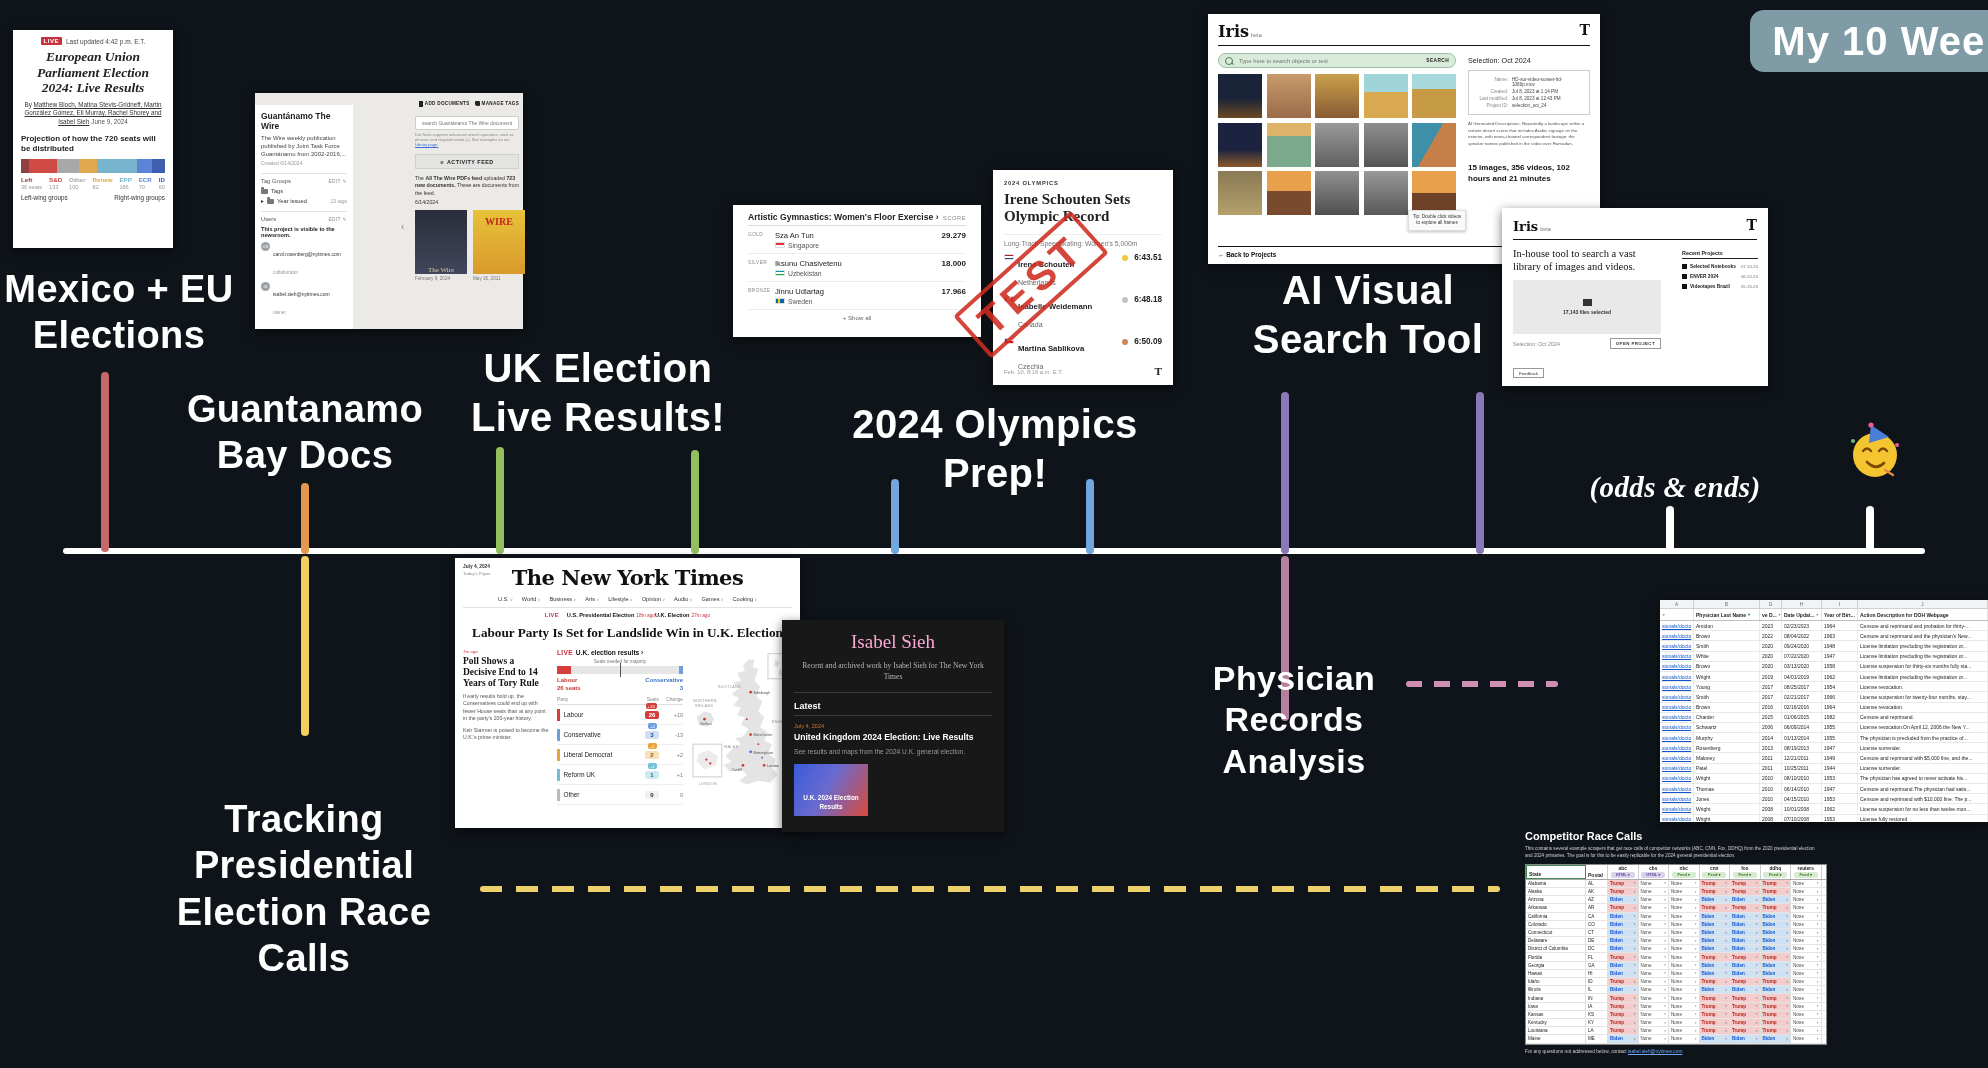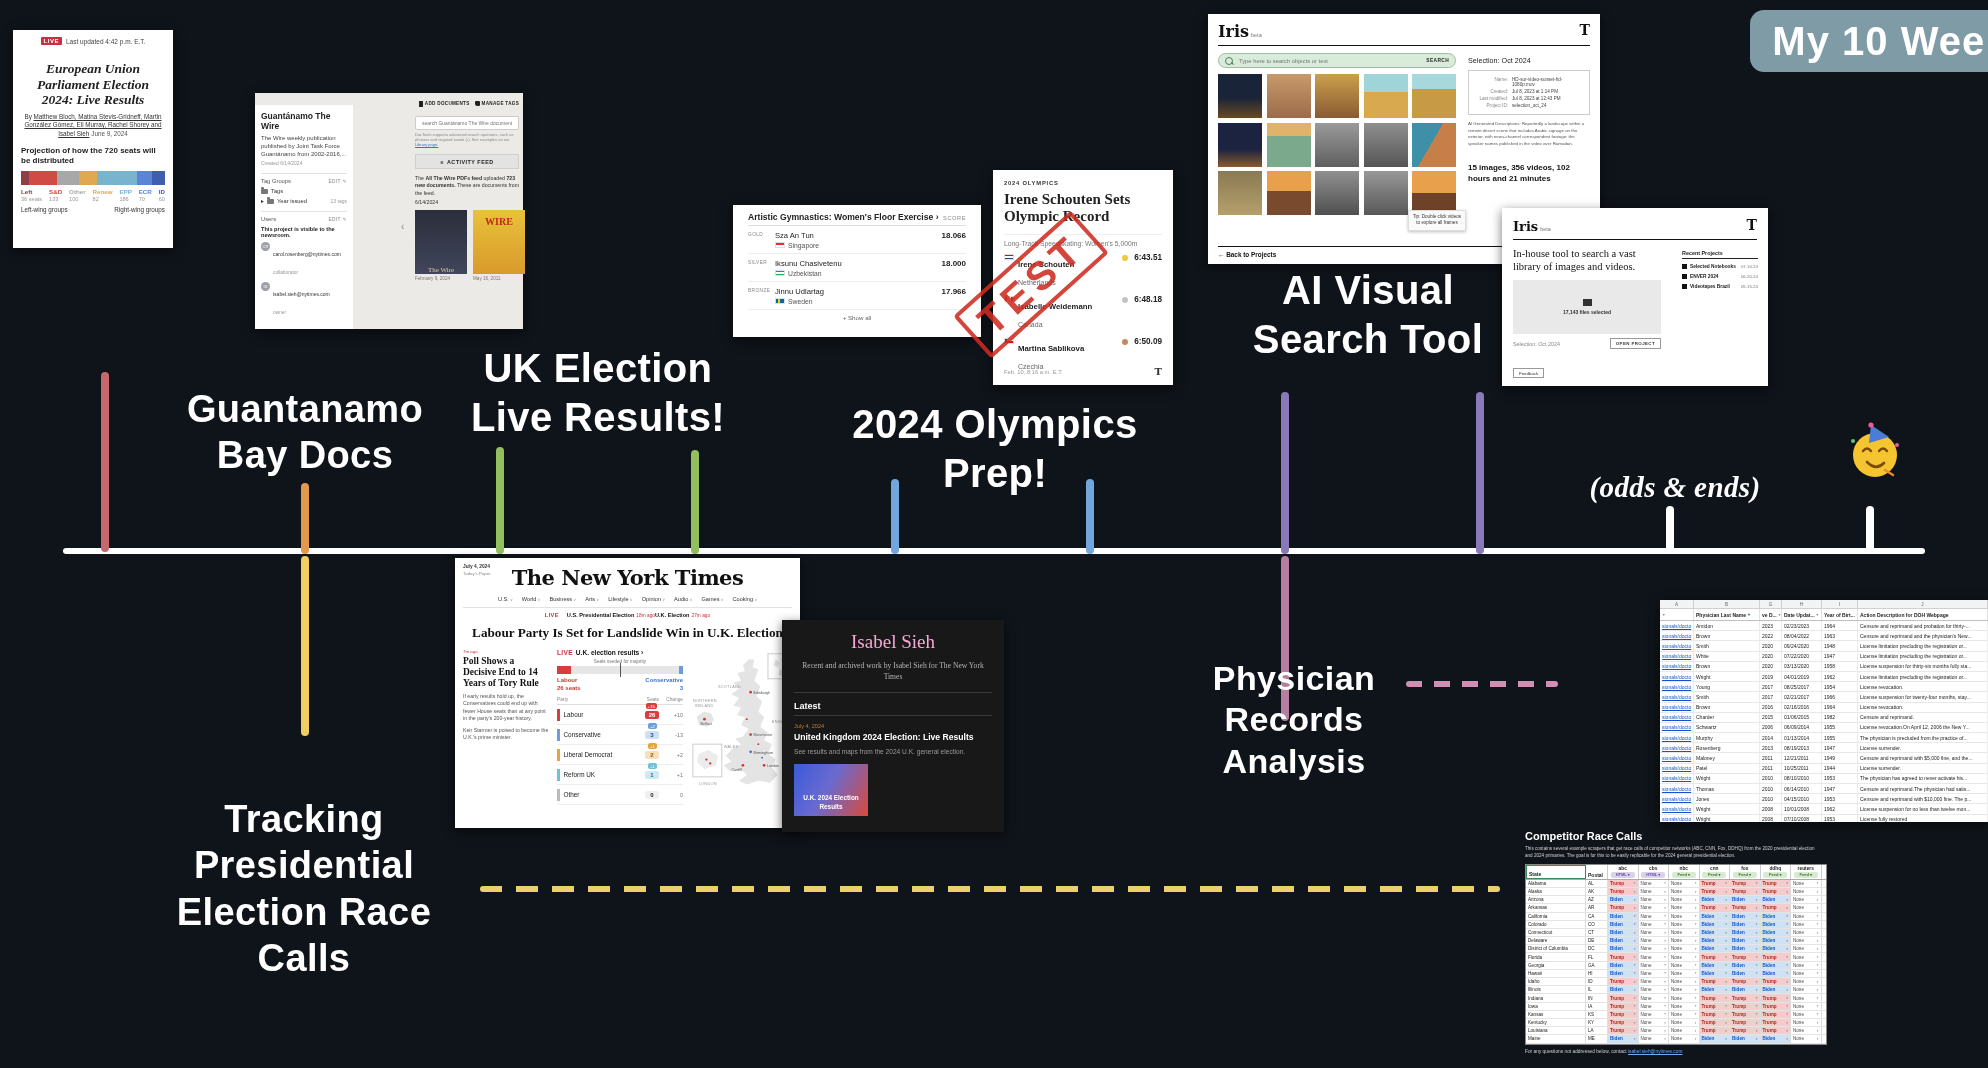--- a/index.html
+++ b/index.html
@@ -13,21 +13,21 @@
   .tl-label{position:absolute;color:#fff;font-weight:bold;text-align:center;line-height:1.22;letter-spacing:.4px;}
   .dash{position:absolute;height:6px;border-radius:3px;}
   .dash-yellow{background:repeating-linear-gradient(90deg,#ecd06b 0 22px,transparent 22px 36px);}
   .dash-pink{background:repeating-linear-gradient(90deg,#ce8fb2 0 16px,transparent 16px 28px);}
   .badge{position:absolute;left:1750px;top:10px;width:304px;height:62px;background:#7f9ba6;border-radius:14px;color:#fff;font-weight:bold;font-size:40px;display:flex;align-items:center;justify-content:center;letter-spacing:1px;}
   
   .eu{left:13px;top:30px;width:160px;height:218px;padding:7px 8px;box-sizing:border-box;}
   .eu-top{display:flex;align-items:center;gap:4px;justify-content:center;}
   .live-chip{background:#c7303c;color:#fff;font-size:6px;font-weight:bold;padding:1px 3px;border-radius:1px;letter-spacing:.5px;}
   .eu-upd{font-size:6.5px;color:#444;}
-  .eu-title{font-size:13.5px;font-weight:bold;font-style:italic;text-align:center;margin-top:16px;line-height:1.15;}
+  .eu-title{font-size:13.5px;font-weight:bold;font-style:italic;text-align:center;margin-top:4px;line-height:1.15;}
   .eu-by{font-size:6.3px;color:#333;text-align:center;margin-top:5px;line-height:1.35;}
   .eu-by .names{text-decoration:underline;}
   .eu-date{font-size:6.3px;color:#555;margin-left:2px;}
   .eu-sub{font-size:8px;font-weight:bold;margin-top:8px;line-height:1.25;}
   .eu-bar{display:flex;height:14px;margin-top:5px;}
   .eu-seg{height:100%;}
   .eu-legend{display:flex;justify-content:space-between;margin-top:3px;}
   .eu-leg-name{font-size:6.2px;font-weight:bold;}
   .eu-leg-sub{font-size:5.6px;color:#999;margin-top:1px;}
   .eu-groups{display:flex;justify-content:space-between;font-size:6.3px;color:#333;margin-top:4px;}
@@ -263,20 +263,21 @@
   <div class="tick" style="left:1086px;top:479px;height:75px;background:#72a7dd;"></div>
   <div class="tick" style="left:1281px;top:392px;height:162px;background:#8a79b8;"></div>
   <div class="tick" style="left:1476px;top:392px;height:162px;background:#8a79b8;"></div>
   <div class="tick" style="left:1281px;top:556px;height:165px;background:#b5809f;"></div>
   <div class="tick" style="left:1666px;top:506px;height:48px;background:#fff;"></div>
   <div class="tick" style="left:1866px;top:506px;height:48px;background:#fff;"></div>
   <div class="dash dash-yellow" style="left:480px;top:886px;width:1020px;"></div>
   <div class="dash dash-pink" style="left:1406px;top:681px;width:152px;"></div>
 
   <div class="badge">My 10 Weeks</div>
+  <div class="tl-label" style="left:0;top:266px;width:238px;font-size:38px;">Mexico + EU Elections</div>
   <div class="tl-label" style="left:160px;top:386px;width:290px;font-size:38px;">Guantanamo Bay Docs</div>
   <div class="tl-label" style="left:448px;top:344px;width:300px;font-size:40px;">UK Election Live Results!</div>
   <div class="tl-label" style="left:830px;top:400px;width:330px;font-size:40px;">2024 Olympics Prep!</div>
   <div class="tl-label" style="left:1228px;top:266px;width:280px;font-size:40px;">AI Visual Search Tool</div>
   <div class="tl-label" style="left:1178px;top:658px;width:232px;font-size:34px;">Physician Records Analysis</div>
   <div class="tl-label" style="left:172px;top:796px;width:264px;font-size:38px;">Tracking Presidential Election Race Calls</div>
   <div class="tl-label serif" style="left:1540px;top:470px;width:270px;font-size:29px;font-style:italic;font-weight:bold;">(odds &amp; ends)</div>
 
   <svg class="emoji" viewBox="0 0 60 60">
     <circle cx="30" cy="34" r="22" fill="#f5c431"></circle>
@@ -429,21 +430,21 @@
 
     <div class="gym-row">
         <div class="gym-medal">GOLD</div>
         <div class="gym-mid">
           <div class="gym-name">Sza An Tun</div>
           <div class="gym-country">
               <span class="flag sg"></span>
               <span>Singapore</span>
             </div>
         </div>
-        <div class="gym-sc">18.066</div>
+        <div class="gym-sc">29.279</div>
       </div>
         <div class="gym-row">
         <div class="gym-medal">SILVER</div>
         <div class="gym-mid">
           <div class="gym-name">Iksunu Chasivetenu</div>
           <div class="gym-country">
               <span class="flag uz"></span>
               <span>Uzbekistan</span>
             </div>
         </div>

